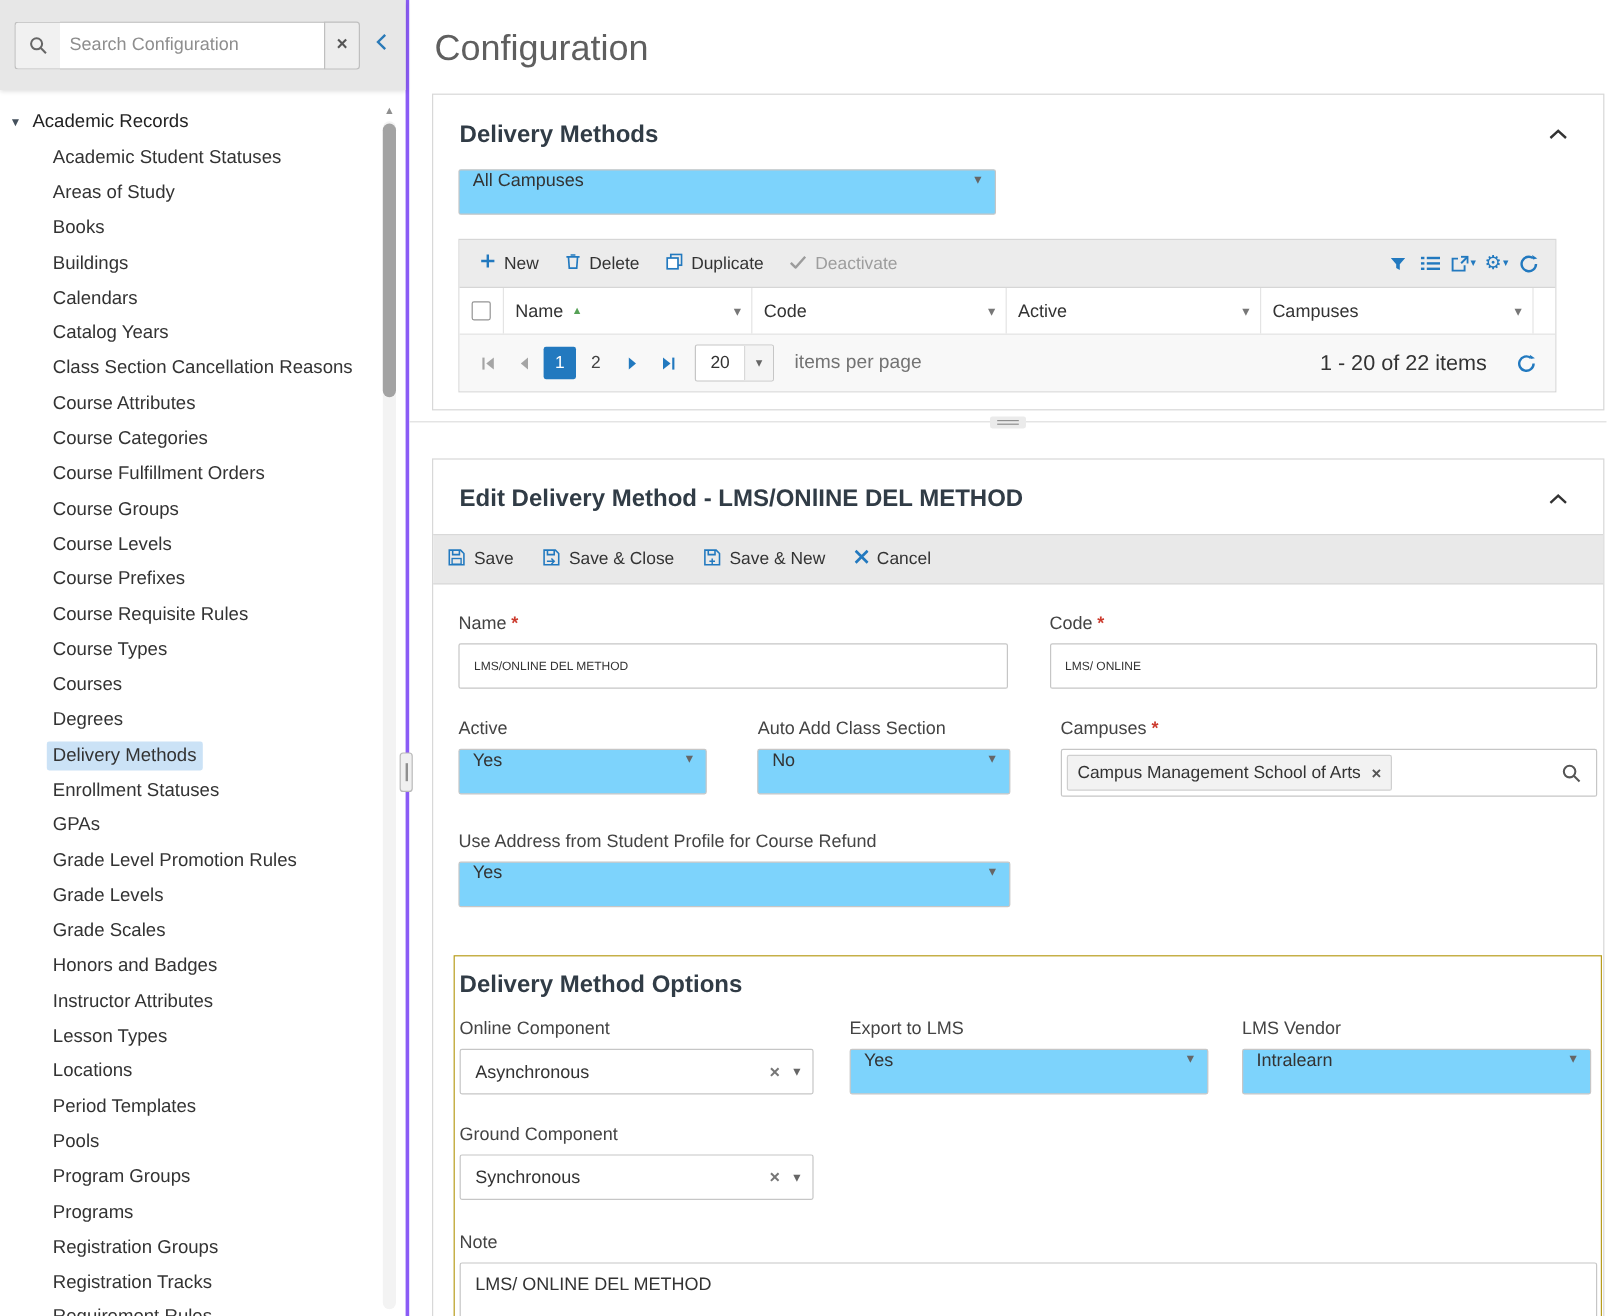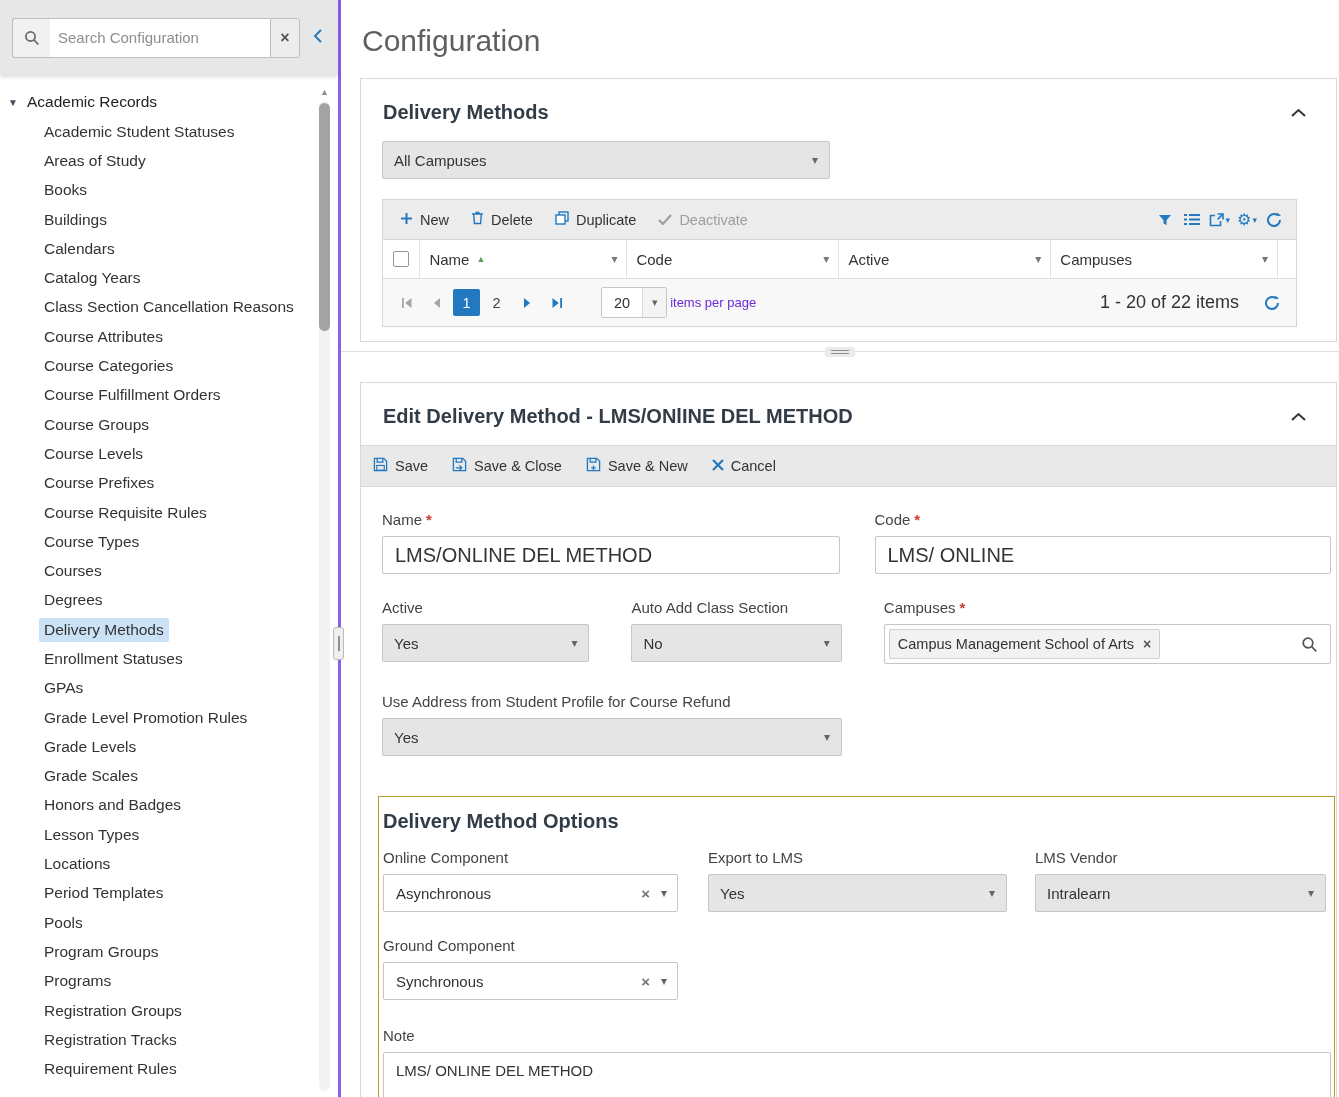--- a/index.html
+++ b/index.html
@@ -34,21 +34,21 @@
   
   .main{flex:1;height:100%;overflow:hidden}
   .page-title{font-size:30px;font-weight:400;color:#5f5f5f;padding:24px 0 0 21px;line-height:34px;margin-bottom:20px}
   .panel{margin:0 2px 0 19px;border:1px solid #d8d8d8;background:#fff}
   .panel-header{display:flex;align-items:center;justify-content:space-between;padding:20px 27px 16px 22px}
   .panel-title{font-size:20px;font-weight:700;color:#313c46;line-height:26px}
   .chev-btn{display:flex;align-items:center;justify-content:center;width:22px;height:18px}
 
   
   .p1-body{padding:0 39px 14px 21px}
-  .dd{display:flex;align-items:center;height:38px;border:1px solid #c6c6c6;border-radius:2px;background:#e5e5e5;padding:0 11px;font-size:15px;color:#333;cursor:pointer}
+  .dd{display:flex;align-items:flex-start;height:38px;border:1px solid #c6c6c6;border-radius:2px;background:#7dd3fc;padding:0 11px;font-size:15px;color:#333;cursor:pointer}
   .dd .dd-val{flex:1;overflow:hidden;white-space:nowrap}
   .dd .arrow{color:#666;font-size:12px;margin-left:8px}
   .campus-dd{width:448px;margin-bottom:20px}
 
   .grid{border:1px solid #d6d6d6}
   .toolbar{height:40px;background:#ececec;border-bottom:1px solid #d6d6d6;display:flex;align-items:center;padding:16px 6px}
   .tbar-btn{display:flex;align-items:center;gap:7px;padding:0 11px;height:100%;font-size:14.5px;color:#333}
   .tbar-btn.disabled{color:#9d9d9d;cursor:default}
   .tbar-right{margin-left:auto;display:flex;align-items:center;gap:3px;padding-right:4px}
   .icon-btn{display:flex;align-items:center;justify-content:center;min-width:24px;height:26px;padding:0 2px}
@@ -64,41 +64,41 @@
   .gh-fill{flex:1;border-right:none}
   .gh-spacer{flex:1}
   .gh-arrow{color:#777;font-size:12px;cursor:pointer}
   .sort-asc{color:#56a156;font-size:9px;margin-left:7px}
   .cbx{width:16px;height:16px;border:1px solid #949494;border-radius:2px;background:#fff;display:inline-block;cursor:pointer}
 
   .pager{height:47px;display:flex;align-items:center;background:#f8f8f8;padding:0 10px;gap:3px}
   .pg-btn{width:27px;height:27px;display:flex;align-items:center;justify-content:center}
   .pg-num{min-width:27px;height:27px;border-radius:2px;font-size:14.5px;color:#444;display:flex;align-items:center;justify-content:center;padding:0 6px}
   .pg-num.active{background:#2279bf;color:#fff}
-  .perpage{display:flex;align-items:center;height:31px;border:1px solid #c6c6c6;border-radius:2px;background:#fff;margin-left:28px;overflow:hidden;cursor:pointer}
+  .perpage{display:flex;align-items:center;height:31px;border:1px solid #c6c6c6;border-radius:2px;background:#fff;margin-left:6px;overflow:hidden;cursor:pointer}
   .pp-val{padding:0 12px;font-size:14.5px}
   .pp-arrow{width:24px;height:100%;display:flex;align-items:center;justify-content:center;border-left:1px solid #d9d9d9;background:#f4f4f4;color:#666;font-size:11px}
-  .pp-label{font-size:13px;color:#6d28d9;margin-left:0}
+  .pp-label{font-size:16px;color:#737373;margin-left:14px}
   .pager-summary{margin-left:auto;font-size:18px;color:#333}
   .pg-refresh{width:28px;height:28px;display:flex;align-items:center;justify-content:center;margin-left:16px}
 
   
   .splitter{height:40px;position:relative}
   .splitter .line{position:absolute;top:9px;left:0;right:0;border-top:1px solid #dedede}
   .splitter .grip{position:absolute;top:5px;left:50%;transform:translateX(-50%);width:30px;height:10px;background:#ebebeb;border-radius:2px;display:flex;flex-direction:column;justify-content:center;align-items:center;gap:2px;cursor:row-resize}
   .splitter .grip i{display:block;width:18px;height:1px;background:#8f8f8f}
 
   
   .edit-toolbar{height:42px;background:#e9e9e9;border-top:1px solid #d9d9d9;border-bottom:1px solid #d9d9d9;display:flex;align-items:center;padding:0 0}
   .et-btn{display:flex;align-items:center;gap:7px;font-size:14.5px;color:#333;padding:0 12px;height:100%}
 
   .form{padding:24px 5px 20px 21px}
   .flabel{font-size:15px;color:#444;margin-bottom:8px;display:flex;align-items:center;gap:4px}
   .req{color:#cc3b2e;font-weight:bold}
-  .tb{height:38px;width:100%;border:1px solid #c6c6c6;border-radius:2px;padding:0 12px;font-size:20px;color:#333;font-family:inherit;background:#fff;outline:none;display:block}
+  .tb{height:38px;width:100%;border:1px solid #c6c6c6;border-radius:2px;padding:0 12px;font-size:10px;color:#333;font-family:inherit;background:#fff;outline:none;display:block}
   .frow{display:flex}
   .w458{width:458px}.w457{width:457px}.gap35{margin-left:35px}
   .r2{margin-top:25px}
   .w212{width:212px}.w215{width:215px}.gap33{margin-left:42px}
   .r3{margin-top:29px}
   .w460{width:460px}
 
   .campus-box{height:40px;border:1px solid #c6c6c6;border-radius:2px;background:#fff;display:flex;align-items:center;padding:0 12px 0 4px;cursor:text}
   .tag{display:flex;align-items:center;gap:9px;background:#f2f2f2;border:1px solid #cfcfcf;border-radius:2px;padding:0 8px;height:30px;font-size:14.5px;color:#333;white-space:nowrap}
   .tag-x{color:#555;font-weight:bold;font-size:14px;cursor:pointer}
@@ -211,20 +211,23 @@
             <span class="tlabel">Grade Level Promotion Rules</span>
           </li>
         <li class="titem">
             <span class="tlabel">Grade Levels</span>
           </li>
         <li class="titem">
             <span class="tlabel">Grade Scales</span>
           </li>
         <li class="titem">
             <span class="tlabel">Honors and Badges</span>
+          </li>
+        <li class="titem">
+            <span class="tlabel">Instructor Attributes</span>
           </li>
         <li class="titem">
             <span class="tlabel">Lesson Types</span>
           </li>
         <li class="titem">
             <span class="tlabel">Locations</span>
           </li>
         <li class="titem">
             <span class="tlabel">Period Templates</span>
           </li>

